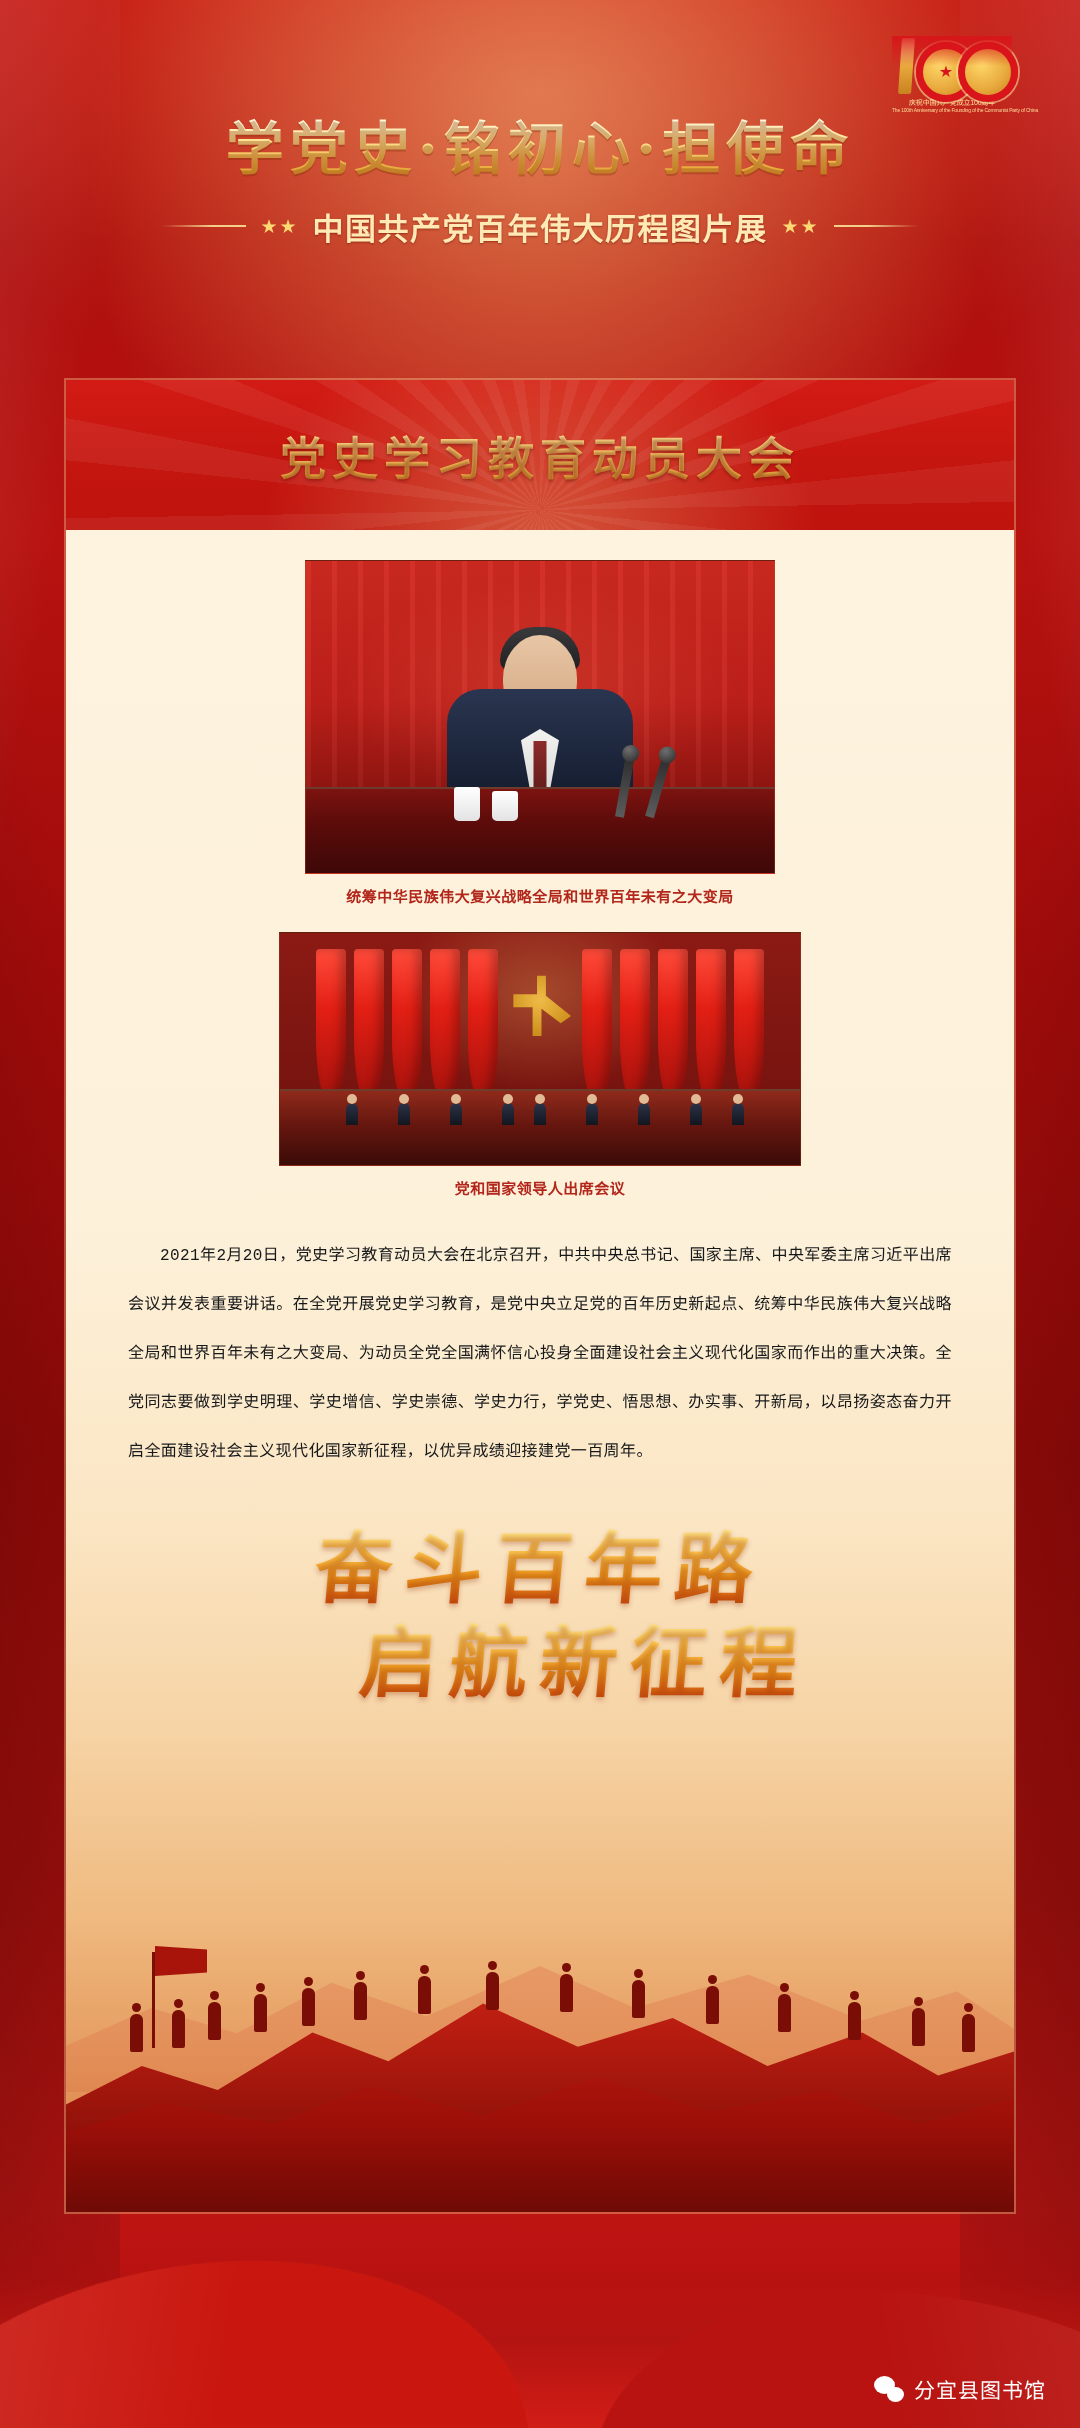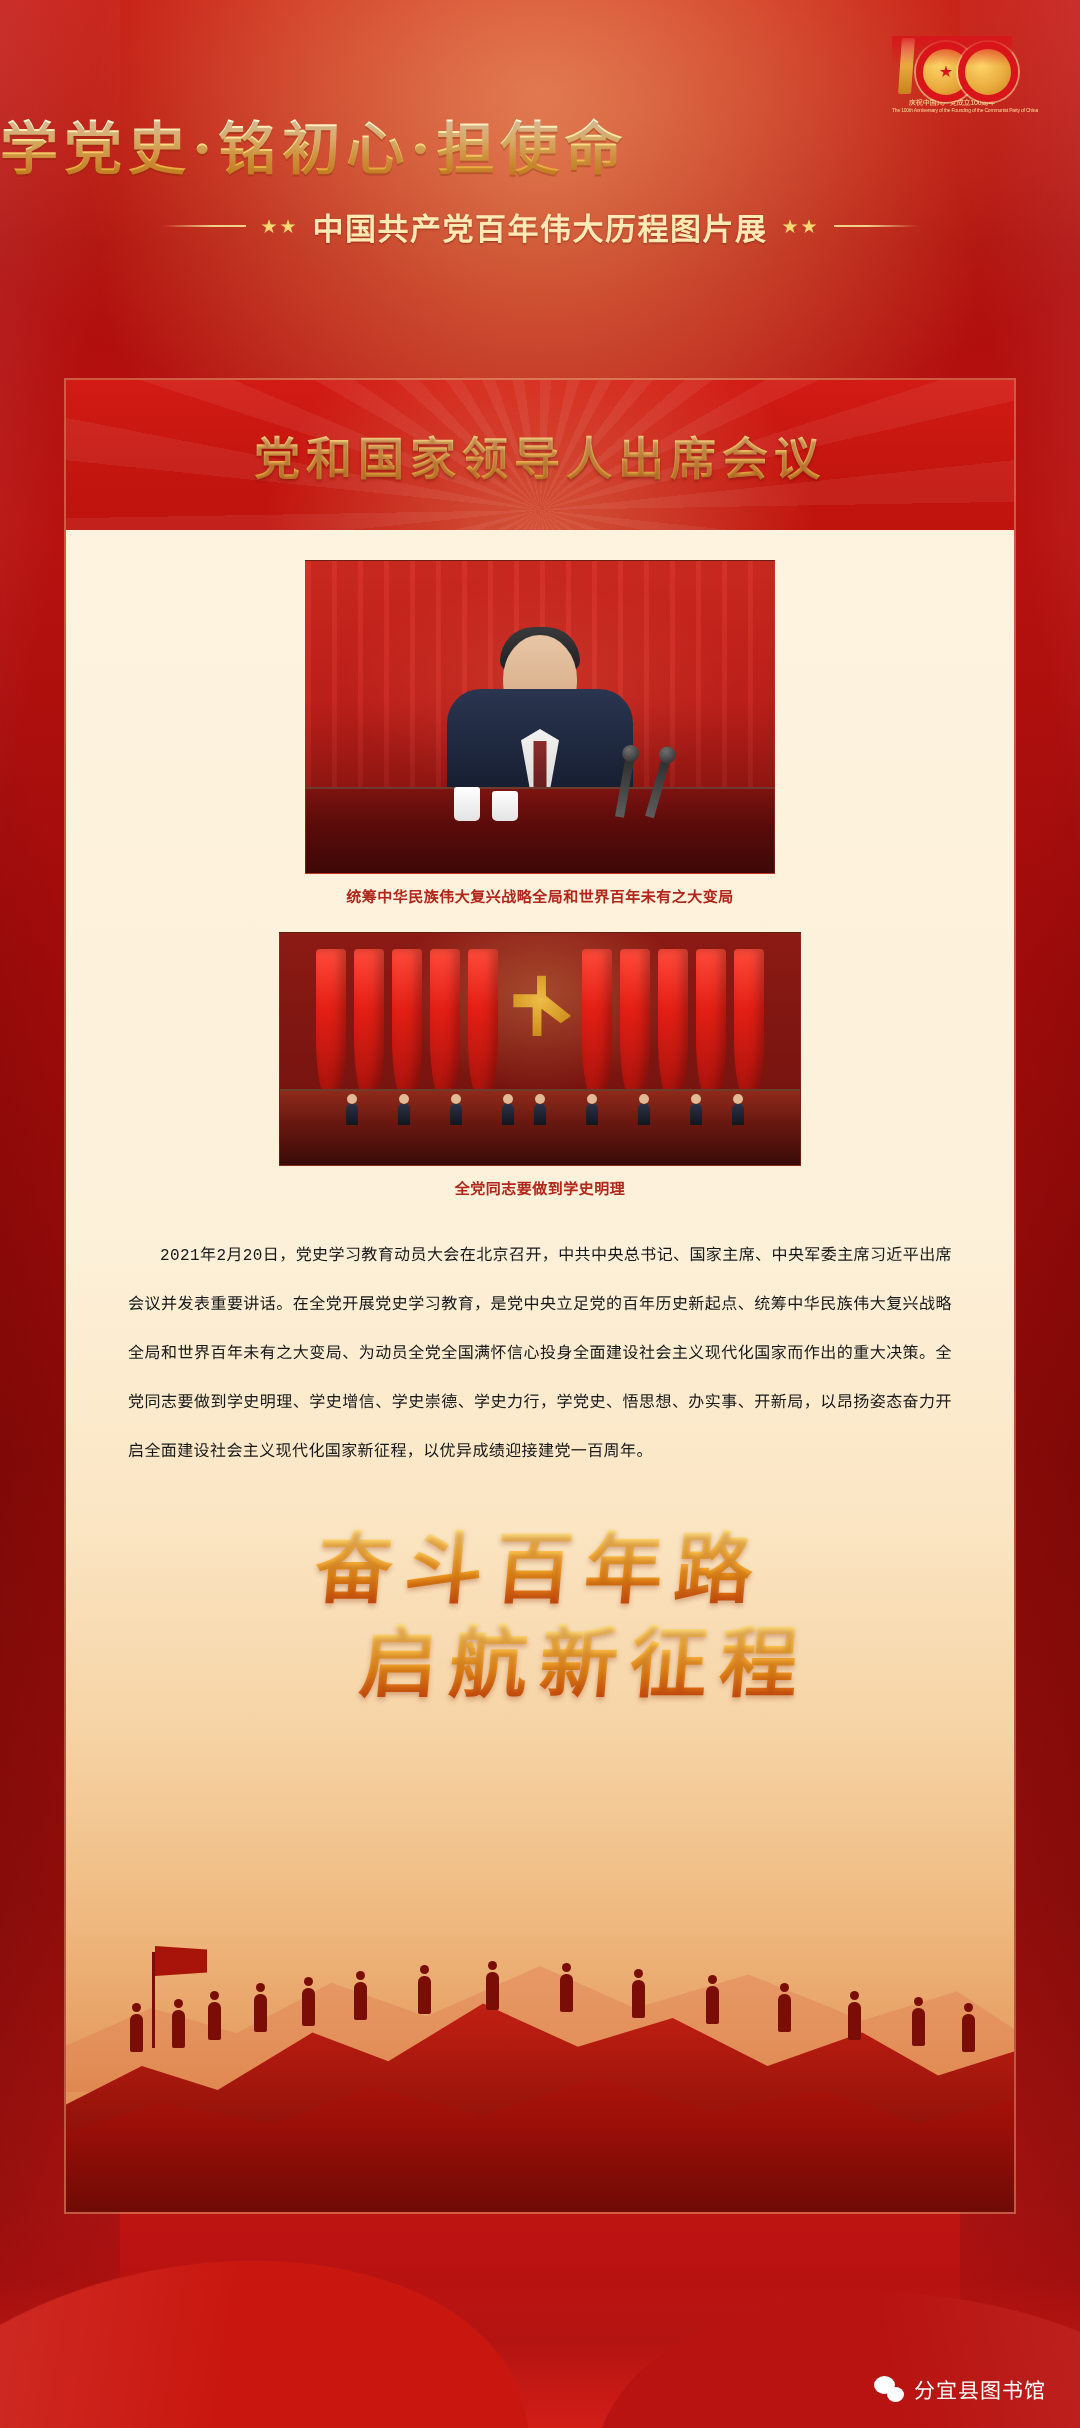--- a/index.html
+++ b/index.html
@@ -117,21 +117,21 @@
   }
   .logo-100 .lbl-cn { font-size: 7px; line-height: 9px; }
   .logo-100 .lbl-en { font-size: 5px; line-height: 7px; opacity: 0.92; }
 
   
   .header {
     position: absolute;
     left: 0;
     top: 118px;
     width: 1080px;
-    text-align: left;
+    text-align: center;
   }
   .main-title {
     font-family: "DejaVu Serif", "Liberation Serif", serif;
     font-size: 58px;
     font-weight: 700;
     letter-spacing: 6px;
     line-height: 1.1;
     background: linear-gradient(180deg, #fff6d5 0%, #ffe08a 38%, #f5c martial 0%, #e9a733 62%, #d89024 100%);
     background: linear-gradient(180deg, #fff8dd 0%, #ffe392 35%, #f2bd55 62%, #d9941f 100%);
     -webkit-background-clip: text;
@@ -524,21 +524,21 @@
       <span class="sub-title">中国共产党百年伟大历程图片展</span>
       <span class="stars">★★</span>
       <span class="rule right"></span>
     </div>
   </div>
 
   <div class="card">
 
     <div class="card-top">
       <div class="rays"></div>
-      <div class="card-title">党和国家领导人出席会议</div>
+      <div class="card-title">党史学习教育动员大会</div>
     </div>
 
     <div class="photos">
 
       <div class="photo-frame photo1">
         <div class="folds"></div>
         <div class="person-hair"></div>
         <div class="person-head"></div>
         <div class="person-body"></div>
         <div class="person-shirt"></div>
@@ -592,21 +592,21 @@
         <div class="seat" style="left:358px;">
             <span class="h"></span>
           </div>
         <div class="seat" style="left:410px;">
             <span class="h"></span>
           </div>
         <div class="seat" style="left:452px;">
             <span class="h"></span>
           </div>
       </div>
-      <div class="caption">全党同志要做到学史明理</div>
+      <div class="caption">党和国家领导人出席会议</div>
     </div>
 
     <p class="body-text">2021年2月20日，党史学习教育动员大会在北京召开，中共中央总书记、国家主席、中央军委主席习近平出席会议并发表重要讲话。在全党开展党史学习教育，是党中央立足党的百年历史新起点、统筹中华民族伟大复兴战略全局和世界百年未有之大变局、为动员全党全国满怀信心投身全面建设社会主义现代化国家而作出的重大决策。全党同志要做到学史明理、学史增信、学史崇德、学史力行，学党史、悟思想、办实事、开新局，以昂扬姿态奋力开启全面建设社会主义现代化国家新征程，以优异成绩迎接建党一百周年。</p>
 
     <div class="slogan">
       <div class="slogan-line l1">奋斗百年路</div>
       <div class="slogan-line l2">启航新征程</div>
     </div>
 
     <div class="scene">

